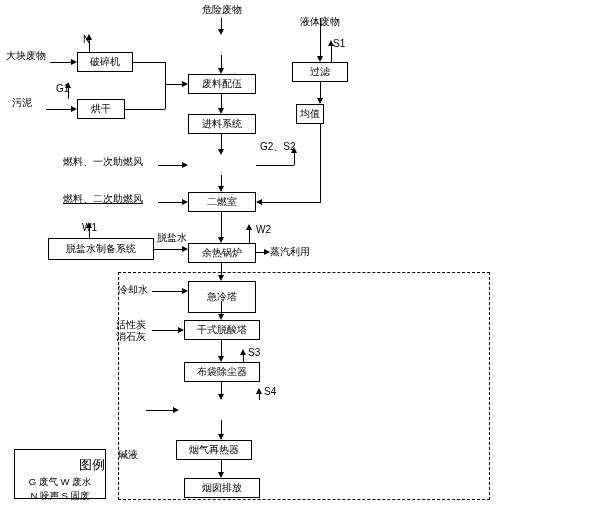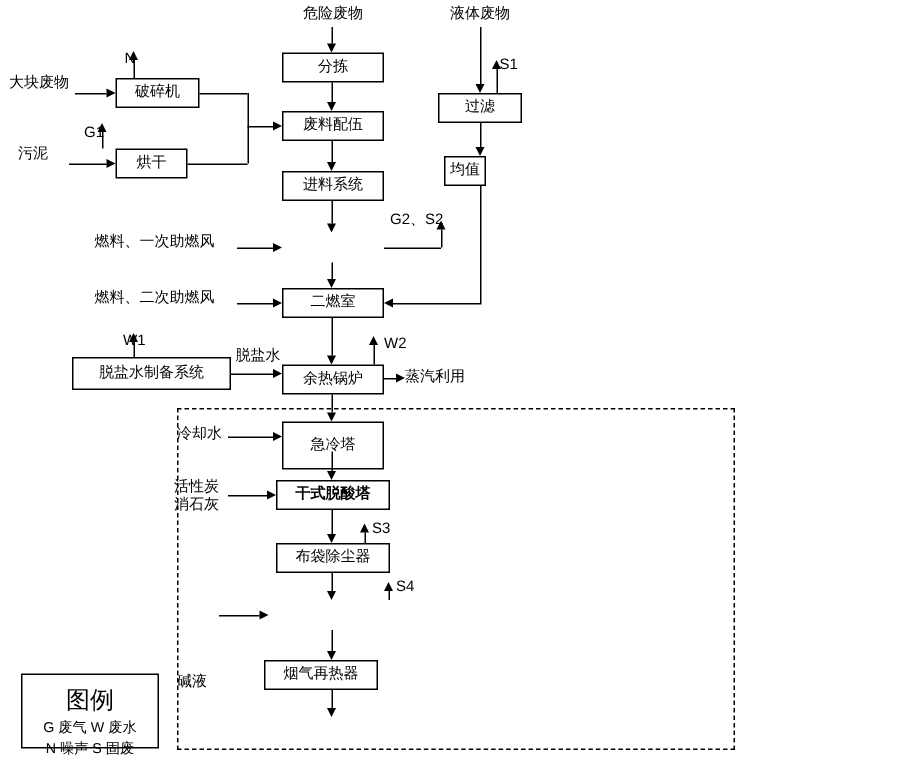--- a/index.html
+++ b/index.html
@@ -77,57 +77,57 @@
   .legend {
     position: absolute;
     box-sizing: border-box;
     border: 1px solid #000000;
     background: #ffffff;
     font-size: 10px;
     line-height: 1.45;
     text-align: center;
     padding-top: 6px;
   }
-  .legend .title { font-size: 16px; }
+  .legend .title { font-size: 13px; text-align: right; }
   .legend .row { font-size: 9.5px; }
   .two-line { white-space: pre-line; }
 </style>
 </head>
 <body>
 
 <div id="canvas">
 
   <div class="dashed" style="left:118px; top:272px; width:372px; height:228px;"></div>
 
   <div class="lbl c" style="left:194px; top:4px; width:56px;">危险废物</div>
-  <div class="lbl c" style="left:292px; top:4px; width:56px;">液体废物</div>
-
-  <div class="box" style="left:188px; top:35px; width:68px; height:20px;">分拣</div>
+  <div class="lbl c" style="left:292px; top:16px; width:56px;">液体废物</div>
+
   <div class="box" style="left:292px; top:62px; width:56px; height:20px;">过滤</div>
   <div class="box" style="left:296px; top:104px; width:28px; height:20px;">均值</div>
 
   <div class="box" style="left:77px; top:52px; width:56px; height:20px;">破碎机</div>
   <div class="box" style="left:77px; top:99px; width:48px; height:20px;">烘干</div>
 
   <div class="box" style="left:188px; top:74px; width:68px; height:20px;">废料配伍</div>
   <div class="box" style="left:188px; top:114px; width:68px; height:20px;">进料系统</div>
   <div class="box" style="left:188px; top:192px; width:68px; height:20px;">二燃室</div>
   <div class="box" style="left:188px; top:243px; width:68px; height:20px;">余热锅炉</div>
 
   <div class="box" style="left:48px; top:238px; width:106px; height:22px;">脱盐水制备系统</div>
 
   <div class="box" style="left:188px; top:281px; width:68px; height:32px;">急冷塔</div>
-  <div class="box" style="left:184px; top:320px; width:76px; height:20px;font-weight:bold;">干式脱酸塔</div>
+  <div class="box" style="left:184px; top:320px; width:76px; height:20px;">干式脱酸塔</div>
   <div class="box" style="left:184px; top:362px; width:76px; height:20px;">布袋除尘器</div>
   <div class="box" style="left:176px; top:440px; width:76px; height:20px;">烟气再热器</div>
+  <div class="box" style="left:184px; top:478px; width:76px; height:20px;">烟囱排放</div>
 
   <div class="lbl" style="left:6px; top:50px;">大块废物</div>
   <div class="lbl" style="left:12px; top:97px;">污泥</div>
   <div class="lbl" style="left:63px; top:156px;">燃料、一次助燃风</div>
-  <div class="lbl" style="left:63px; top:193px;">燃料、二次助燃风</div>
+  <div class="lbl" style="left:63px; top:193px;text-decoration:underline;">燃料、二次助燃风</div>
   <div class="lbl" style="left:157px; top:232px;">脱盐水</div>
   <div class="lbl" style="left:270px; top:246px;">蒸汽利用</div>
   <div class="lbl" style="left:118px; top:284px;">冷却水</div>
   <div class="lbl two-line" style="left:110px; top:319px; width:42px; text-align:center;">活性炭
 消石灰</div>
   <div class="lbl" style="left:118px; top:403px;margin-top:46px;">碱液</div>
 
   <div class="lbl" style="left:83px; top:34px;">N</div>
   <div class="lbl" style="left:56px; top:83px;">G1</div>
   <div class="lbl" style="left:333px; top:38px;">S1</div>

